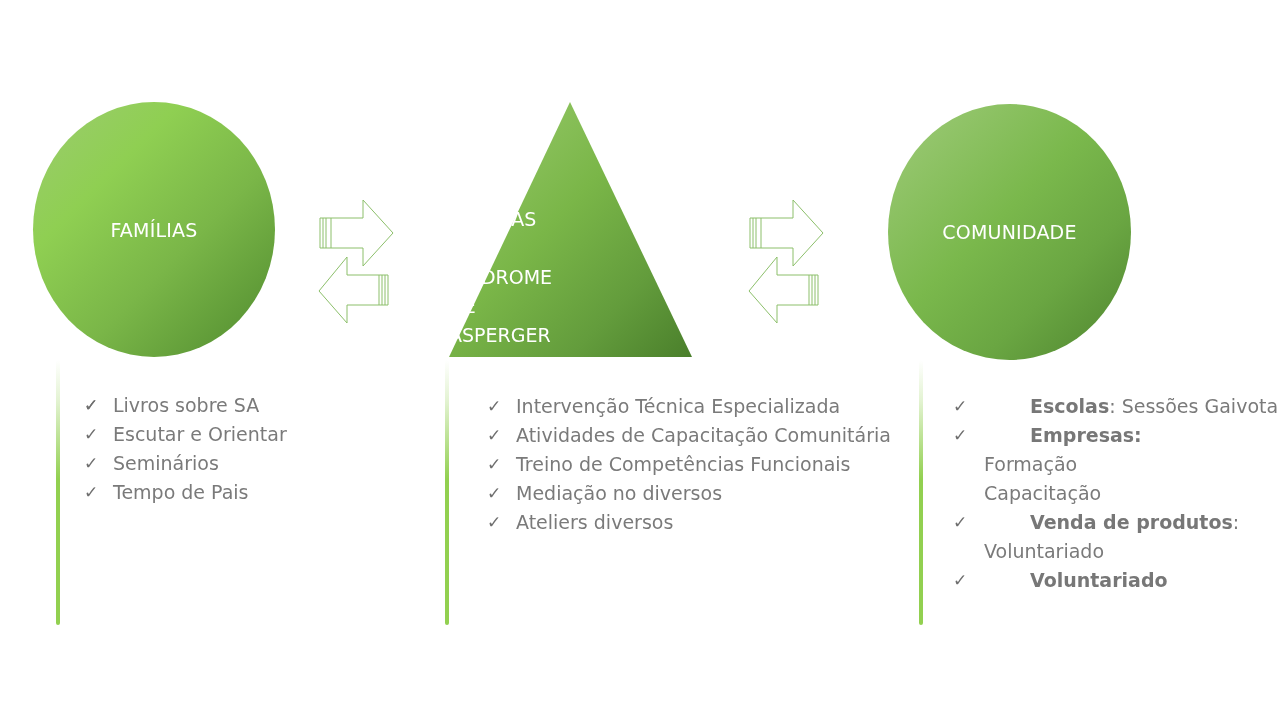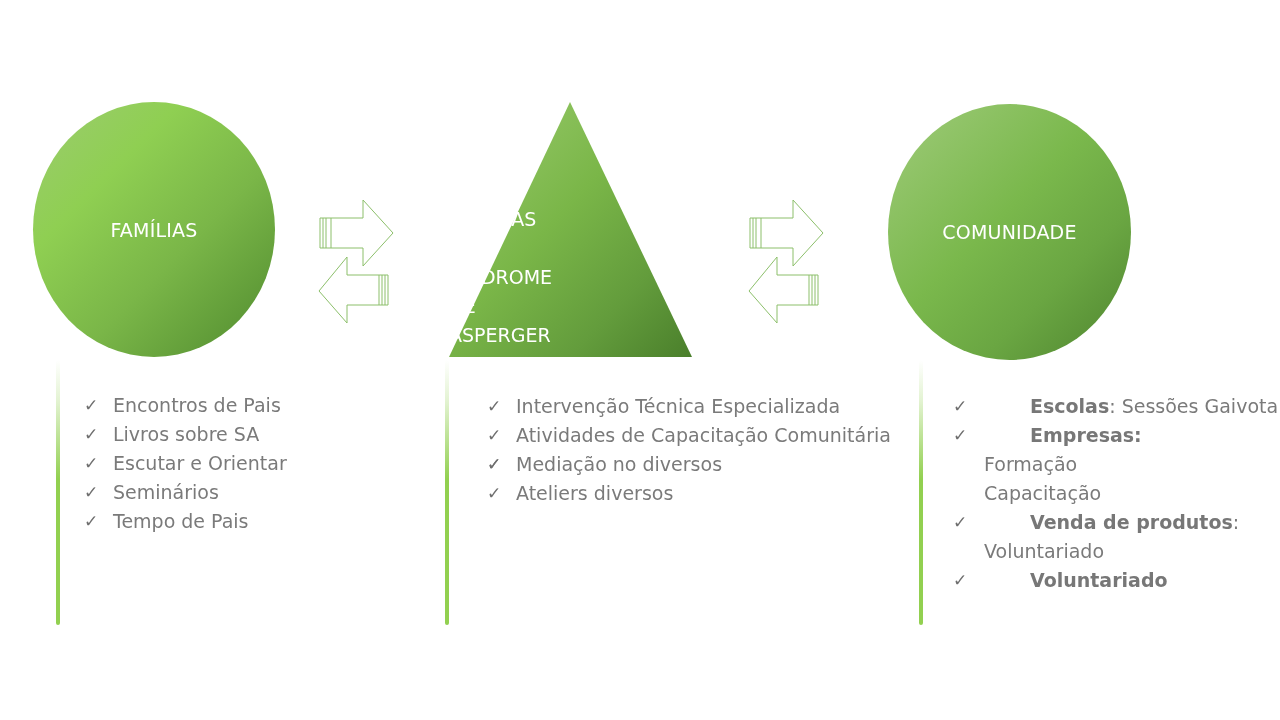--- a/index.html
+++ b/index.html
@@ -158,31 +158,31 @@
 
   <div class="circle comunidade">
     <span>COMUNIDADE</span>
   </div>
 
   <div class="vbar b1"></div>
   <div class="vbar b2"></div>
   <div class="vbar b3"></div>
 
   <ul class="list l1">
-    <li><span class="check">✓</span><span>Encontros de Pais</span></li>
+    <li><span class="check">✓</span></li>
     <li><span class="check">✓</span><span>Livros sobre SA</span></li>
     <li><span class="check">✓</span><span>Escutar e Orientar</span></li>
     <li><span class="check">✓</span><span>Seminários</span></li>
     <li><span class="check">✓</span><span>Tempo de Pais</span></li>
   </ul>
 
   <ul class="list l2">
     <li><span class="check">✓</span><span>Intervenção Técnica Especializada</span></li>
     <li><span class="check">✓</span><span>Atividades de Capacitação Comunitária</span></li>
-    <li><span class="check">✓</span></li>
+    <li><span class="check">✓</span><span>Treino de Competências Funcionais</span></li>
     <li><span class="check">✓</span><span>Mediação no diversos</span></li>
     <li><span class="check">✓</span><span>Ateliers diversos</span></li>
   </ul>
 
   <ul class="list l3">
     <li><span class="check">✓</span><span class="bold">Escolas</span><span>: Sessões Gaivota</span></li>
     <li><span class="check">✓</span><span class="bold">Empresas:</span><span></span></li>
     <li class="sub"><span>Formação</span></li>
     <li class="sub"><span>Capacitação</span></li>
     <li><span class="check">✓</span><span class="bold">Venda de produtos</span><span>:</span></li>

